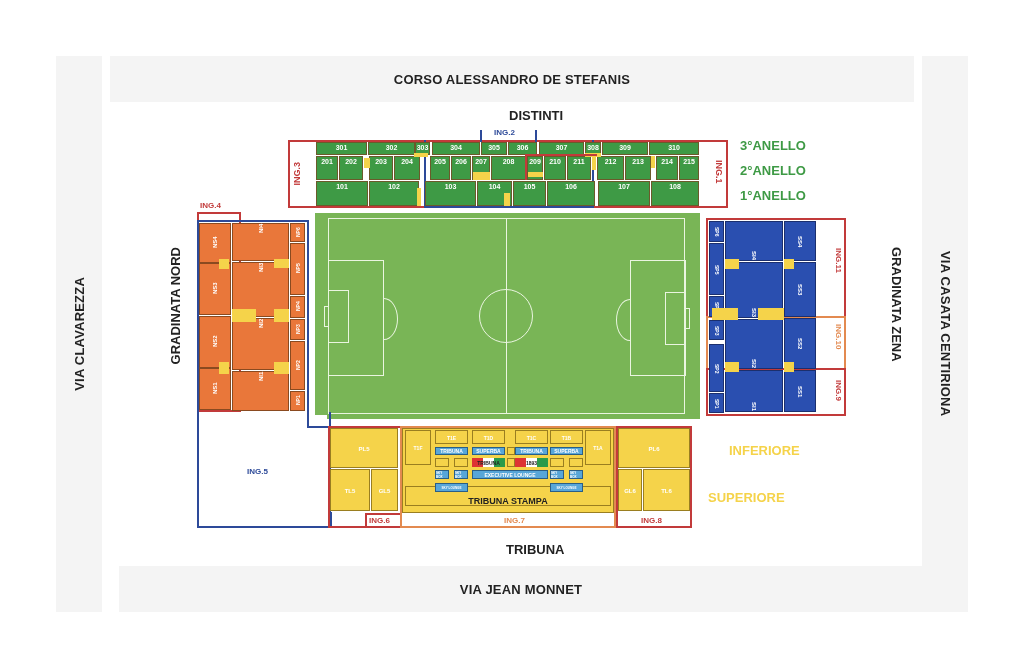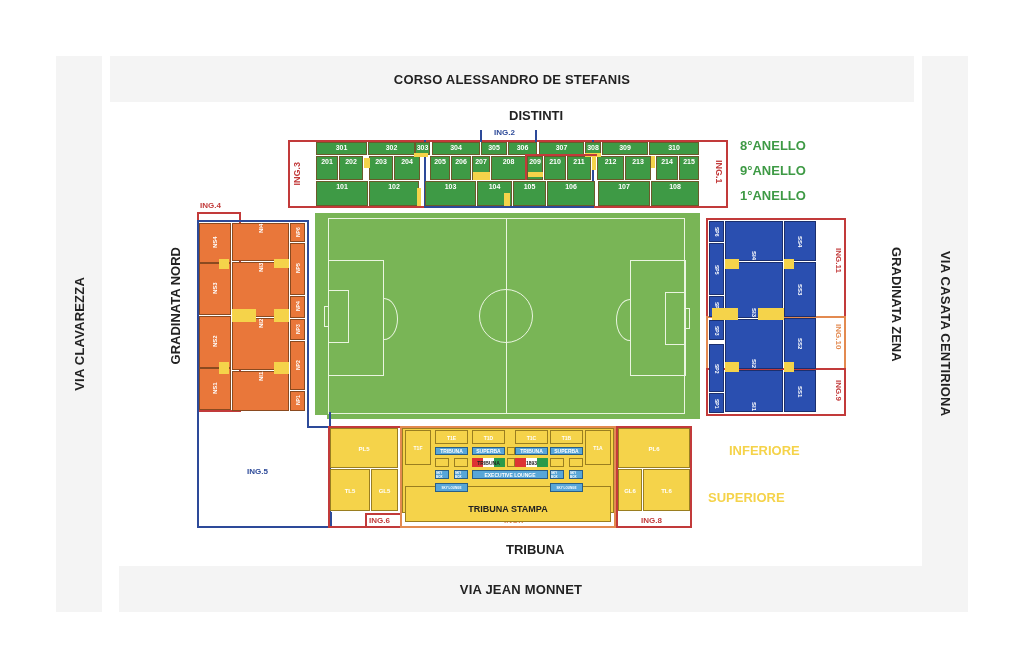--- a/index.html
+++ b/index.html
@@ -41,22 +41,22 @@
 </div>
 <div class="abs street" style="left:922px;top:56px;width:46px;height:556px;">
   <span class="vtext">VIA CASATA CENTIRIONA</span>
 </div>
 
 <div class="abs stand-label" style="left:477px;top:108px;">DISTINTI</div>
 <div class="abs stand-label" style="left:474px;top:542px;">TRIBUNA</div>
 <div class="abs stand-label vtext-up" style="left:168px;top:247px;">GRADINATA NORD</div>
 <div class="abs stand-label vtext" style="left:857px;top:247px;">GRADINATA ZENA</div>
 
-<div class="legend" style="left:740px;top:138px;color:#3e9a45;">8°ANELLO</div>
-<div class="legend" style="left:740px;top:163px;color:#3e9a45;">9°ANELLO</div>
+<div class="legend" style="left:740px;top:138px;color:#3e9a45;">3°ANELLO</div>
+<div class="legend" style="left:740px;top:163px;color:#3e9a45;">2°ANELLO</div>
 <div class="legend" style="left:740px;top:188px;color:#3e9a45;">1°ANELLO</div>
 <div class="legend" style="left:708px;top:443px;color:#f5d34a;margin-left:21px;">INFERIORE</div>
 <div class="legend" style="left:708px;top:490px;color:#f5d34a;text-align:right;">SUPERIORE</div>
 
 <div class="box-red" style="left:288px;top:140px;width:440px;height:68px;"></div>
 <div class="ing vs" style="left:292px;top:162px;transform:rotate(180deg);font-size:9px;">ING.3</div>
 <div class="ing vs" style="left:714px;top:160px;font-size:9px;">ING.1</div>
 <div class="box-blue" style="left:424px;top:140px;width:170px;height:68px;border-top:none;"></div>
 <div class="ing" style="left:494px;top:128px;color:#2d4a99;">ING.2</div>
 <div class="abs" style="left:480px;top:130px;width:2px;height:12px;background:#2d4a99;"></div>
@@ -248,21 +248,21 @@
     <span>SKY BOX</span>
   </div>
 
 <div class="tseat lightblue" style="left:435px;top:483px;width:33px;height:9px;font-size:3px;">
     <span>SKY LOUNGE</span>
   </div>
 <div class="tseat lightblue" style="left:550px;top:483px;width:33px;height:9px;font-size:3px;">
     <span>SKY LOUNGE</span>
   </div>
 
-<div class="seat yellow centered" style="left:405px;top:486px;width:206px;height:36px;color:#222;font-size:9px;z-index:0;">
+<div class="seat yellow centered" style="left:405px;top:486px;width:206px;height:20px;color:#222;font-size:9px;z-index:0;">
   <span style="margin-top:8px;">TRIBUNA STAMPA</span>
 </div>
 <div class="tseat lightblue" style="left:435px;top:483px;width:33px;height:9px;font-size:3px;z-index:1;">
     <span>SKY LOUNGE</span>
   </div>
 <div class="tseat lightblue" style="left:550px;top:483px;width:33px;height:9px;font-size:3px;z-index:1;">
     <span>SKY LOUNGE</span>
   </div>
 
 <div class="box-red" style="left:616px;top:426px;width:76px;height:102px;"></div>

